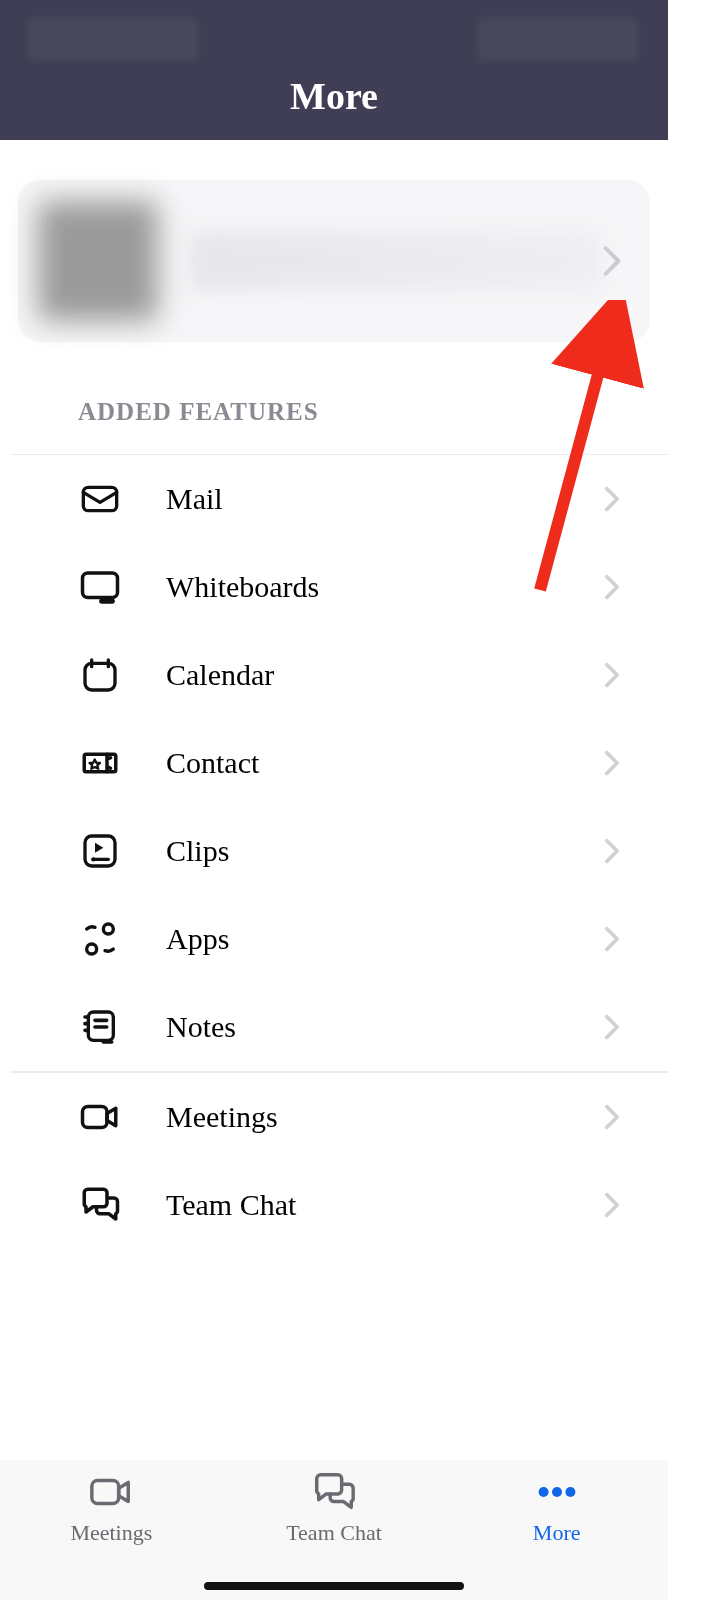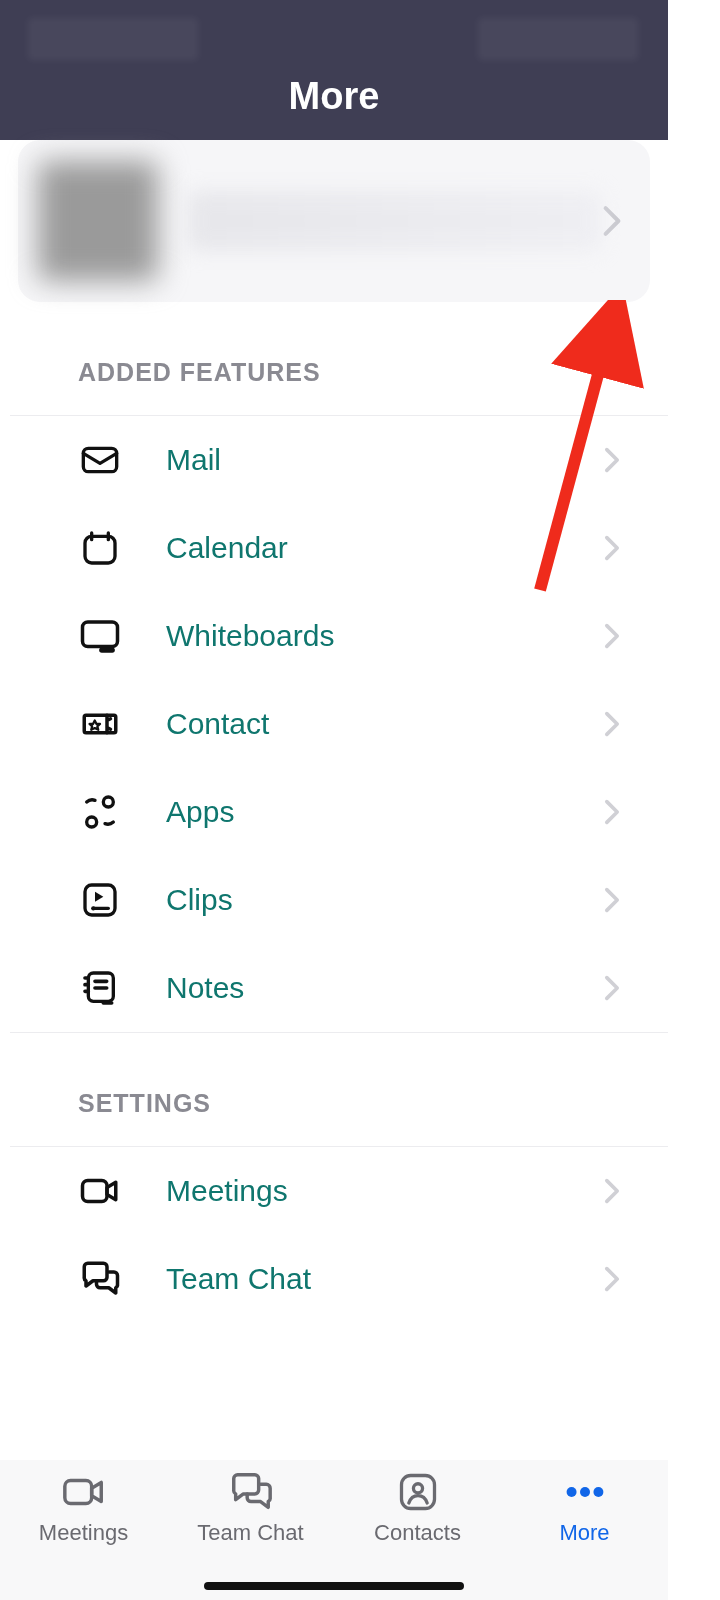--- a/index.html
+++ b/index.html
@@ -22,21 +22,21 @@
   .header-blur-right { right:30px; width:160px; }
   .header-title {
     position:absolute;
     bottom:22px;
     left:0; right:0;
     text-align:center;
     font-size:38px;
     font-weight:700;
     color:#fff;
   }
-  .content { }
+  .content { padding-top:40px; }
   .profile-card {
     margin: 0 18px;
     background:#f6f6f8;
     border-radius:22px;
     height:162px;
     position:relative;
     display:flex;
     align-items:center;
     padding:0 28px 0 20px;
   }
@@ -76,21 +76,21 @@
   }
   .row-icon {
     width:44px; height:44px;
     display:flex; align-items:center; justify-content:center;
     color:#111;
     flex-shrink:0;
   }
   .row-label {
     flex:1;
     font-size:30px;
-    color:#0f766e;
+    color:#000000;
     padding-left:44px;
   }
   .row-chevron {
     color:#d0d0d5;
     flex-shrink:0;
   }
   svg { display:block; }
   .arrow-overlay {
     position:absolute;
     pointer-events:none;
@@ -118,21 +118,21 @@
   .tab-label { font-size:22px; }
   .home-indicator {
     position:absolute;
     bottom:10px;
     left:50%;
     transform:translateX(-50%);
     width:260px; height:8px;
     background:#111;
     border-radius:6px;
   }
-  .page { position:relative; width:668px; height:1600px; }
+  .page { position:relative; width:668px; height:1600px;font-family:Liberation Serif, serif; }
 </style>
 </head>
 <body>
 
 <div class="page">
 
   <div class="header">
     <div class="header-blur-left"></div>
     <div class="header-blur-right"></div>
     <div class="header-title">More</div>
@@ -163,41 +163,41 @@
       <span class="row-label">Mail</span>
       <span class="row-chevron">
         <svg width="16" height="26" viewBox="0 0 12 20" fill="none" stroke="currentColor" stroke-width="2.8" stroke-linecap="round" stroke-linejoin="round">
             <path d="M2 2l8 8-8 8"></path>
           </svg>
       </span>
     </div>
 
     <div class="row">
       <span class="row-icon">
-        <svg width="40" height="40" viewBox="0 0 24 24" fill="none" stroke="currentColor" stroke-width="2" stroke-linecap="round" stroke-linejoin="round">
-            <rect x="3" y="5" width="18" height="16" rx="4"></rect>
-            <path d="M7 3v4M17 3v4"></path>
-          </svg>
-      </span>
-      <span class="row-label">Calendar</span>
-      <span class="row-chevron">
-        <svg width="16" height="26" viewBox="0 0 12 20" fill="none" stroke="currentColor" stroke-width="2.8" stroke-linecap="round" stroke-linejoin="round">
-            <path d="M2 2l8 8-8 8"></path>
-          </svg>
-      </span>
-    </div>
-
-    <div class="row">
-      <span class="row-icon">
         <svg width="42" height="42" viewBox="0 0 24 24" fill="none" stroke="currentColor" stroke-width="2" stroke-linecap="round" stroke-linejoin="round">
             <rect x="2" y="4" width="20" height="14" rx="3"></rect>
             <path d="M13 20h6" stroke-width="3"></path>
           </svg>
       </span>
       <span class="row-label">Whiteboards</span>
+      <span class="row-chevron">
+        <svg width="16" height="26" viewBox="0 0 12 20" fill="none" stroke="currentColor" stroke-width="2.8" stroke-linecap="round" stroke-linejoin="round">
+            <path d="M2 2l8 8-8 8"></path>
+          </svg>
+      </span>
+    </div>
+
+    <div class="row">
+      <span class="row-icon">
+        <svg width="40" height="40" viewBox="0 0 24 24" fill="none" stroke="currentColor" stroke-width="2" stroke-linecap="round" stroke-linejoin="round">
+            <rect x="3" y="5" width="18" height="16" rx="4"></rect>
+            <path d="M7 3v4M17 3v4"></path>
+          </svg>
+      </span>
+      <span class="row-label">Calendar</span>
       <span class="row-chevron">
         <svg width="16" height="26" viewBox="0 0 12 20" fill="none" stroke="currentColor" stroke-width="2.8" stroke-linecap="round" stroke-linejoin="round">
             <path d="M2 2l8 8-8 8"></path>
           </svg>
       </span>
     </div>
 
     <div class="row">
       <span class="row-icon">
         <svg width="42" height="42" viewBox="0 0 24 24" fill="none" stroke="currentColor" stroke-width="2" stroke-linecap="round" stroke-linejoin="round">
@@ -210,69 +210,68 @@
       <span class="row-chevron">
         <svg width="16" height="26" viewBox="0 0 12 20" fill="none" stroke="currentColor" stroke-width="2.8" stroke-linecap="round" stroke-linejoin="round">
             <path d="M2 2l8 8-8 8"></path>
           </svg>
       </span>
     </div>
 
     <div class="row">
       <span class="row-icon">
         <svg width="40" height="40" viewBox="0 0 24 24" fill="none" stroke="currentColor" stroke-width="2" stroke-linecap="round" stroke-linejoin="round">
+            <rect x="3" y="3" width="18" height="18" rx="4"></rect>
+            <path d="M9 7l5 3-5 3z" fill="currentColor" stroke="none"></path>
+            <circle cx="8" cy="17" r="1.3" fill="currentColor" stroke="none"></circle>
+            <path d="M8 17h9"></path>
+          </svg>
+      </span>
+      <span class="row-label">Clips</span>
+      <span class="row-chevron">
+        <svg width="16" height="26" viewBox="0 0 12 20" fill="none" stroke="currentColor" stroke-width="2.8" stroke-linecap="round" stroke-linejoin="round">
+            <path d="M2 2l8 8-8 8"></path>
+          </svg>
+      </span>
+    </div>
+
+    <div class="row">
+      <span class="row-icon">
+        <svg width="40" height="40" viewBox="0 0 24 24" fill="none" stroke="currentColor" stroke-width="2" stroke-linecap="round" stroke-linejoin="round">
             <path d="M4 6a5 5 0 015-1"></path>
             <circle cx="17" cy="6" r="3"></circle>
             <circle cx="7" cy="18" r="3"></circle>
             <path d="M20 18a5 5 0 01-5 1"></path>
           </svg>
       </span>
       <span class="row-label">Apps</span>
       <span class="row-chevron">
         <svg width="16" height="26" viewBox="0 0 12 20" fill="none" stroke="currentColor" stroke-width="2.8" stroke-linecap="round" stroke-linejoin="round">
             <path d="M2 2l8 8-8 8"></path>
           </svg>
       </span>
     </div>
 
     <div class="row">
       <span class="row-icon">
         <svg width="40" height="40" viewBox="0 0 24 24" fill="none" stroke="currentColor" stroke-width="2" stroke-linecap="round" stroke-linejoin="round">
-            <rect x="3" y="3" width="18" height="18" rx="4"></rect>
-            <path d="M9 7l5 3-5 3z" fill="currentColor" stroke="none"></path>
-            <circle cx="8" cy="17" r="1.3" fill="currentColor" stroke="none"></circle>
-            <path d="M8 17h9"></path>
-          </svg>
-      </span>
-      <span class="row-label">Clips</span>
-      <span class="row-chevron">
-        <svg width="16" height="26" viewBox="0 0 12 20" fill="none" stroke="currentColor" stroke-width="2.8" stroke-linecap="round" stroke-linejoin="round">
-            <path d="M2 2l8 8-8 8"></path>
-          </svg>
-      </span>
-    </div>
-
-    <div class="row">
-      <span class="row-icon">
-        <svg width="40" height="40" viewBox="0 0 24 24" fill="none" stroke="currentColor" stroke-width="2" stroke-linecap="round" stroke-linejoin="round">
             <rect x="5" y="3" width="15" height="17" rx="3"></rect>
             <path d="M9 8h7M9 12h7M5 6h-2M5 10h-2M5 14h-2M14 21h5" stroke-width="2.2"></path>
           </svg>
       </span>
       <span class="row-label">Notes</span>
       <span class="row-chevron">
         <svg width="16" height="26" viewBox="0 0 12 20" fill="none" stroke="currentColor" stroke-width="2.8" stroke-linecap="round" stroke-linejoin="round">
             <path d="M2 2l8 8-8 8"></path>
           </svg>
       </span>
     </div>
 
     <div class="divider"></div>
 
-    <div class="section-header">SETTINGS</div>
     <div class="divider"></div>
 
     <div class="row">
       <span class="row-icon">
         <svg width="42" height="42" viewBox="0 0 24 24" fill="none" stroke="currentColor" stroke-width="2" stroke-linecap="round" stroke-linejoin="round">
             <rect x="2" y="6" width="14" height="12" rx="3"></rect>
             <path d="M16 10l5-3v10l-5-3z"></path>
           </svg>
       </span>
       <span class="row-label">Meetings</span>
@@ -322,30 +321,20 @@
     </div>
     <div class="tab">
       <span class="tab-icon">
         <svg width="46" height="46" viewBox="0 0 24 24" fill="none" stroke="currentColor" stroke-width="1.8" stroke-linecap="round" stroke-linejoin="round">
             <path d="M3 5a2 2 0 012-2h9a2 2 0 012 2v6a2 2 0 01-2 2H8l-4 3v-3a2 2 0 01-1-2z"></path>
             <path d="M10 13v2a2 2 0 002 2h5l4 3v-3a2 2 0 001-2v-5a2 2 0 00-2-2h-3"></path>
           </svg>
       </span>
       <span class="tab-label">Team Chat</span>
     </div>
-    <div class="tab">
-      <span class="tab-icon">
-        <svg width="44" height="44" viewBox="0 0 24 24" fill="none" stroke="currentColor" stroke-width="1.8" stroke-linecap="round" stroke-linejoin="round">
-            <rect x="3" y="3" width="18" height="18" rx="5"></rect>
-            <circle cx="12" cy="10" r="2.5"></circle>
-            <path d="M7 18c1-3 3-4 5-4s4 1 5 4"></path>
-          </svg>
-      </span>
-      <span class="tab-label">Contacts</span>
-    </div>
     <div class="tab active">
       <span class="tab-icon">
         <svg width="46" height="46" viewBox="0 0 24 14">
             <circle cx="5" cy="7" r="2.6" fill="currentColor"></circle>
             <circle cx="12" cy="7" r="2.6" fill="currentColor"></circle>
             <circle cx="19" cy="7" r="2.6" fill="currentColor"></circle>
           </svg>
       </span>
       <span class="tab-label">More</span>
     </div>

